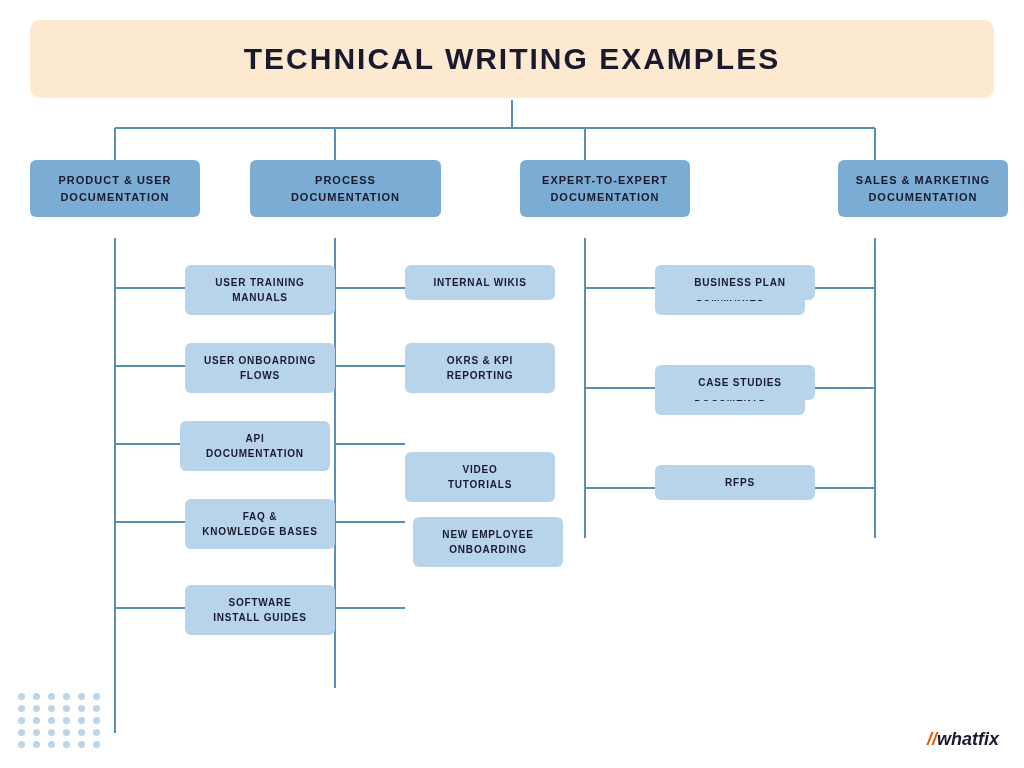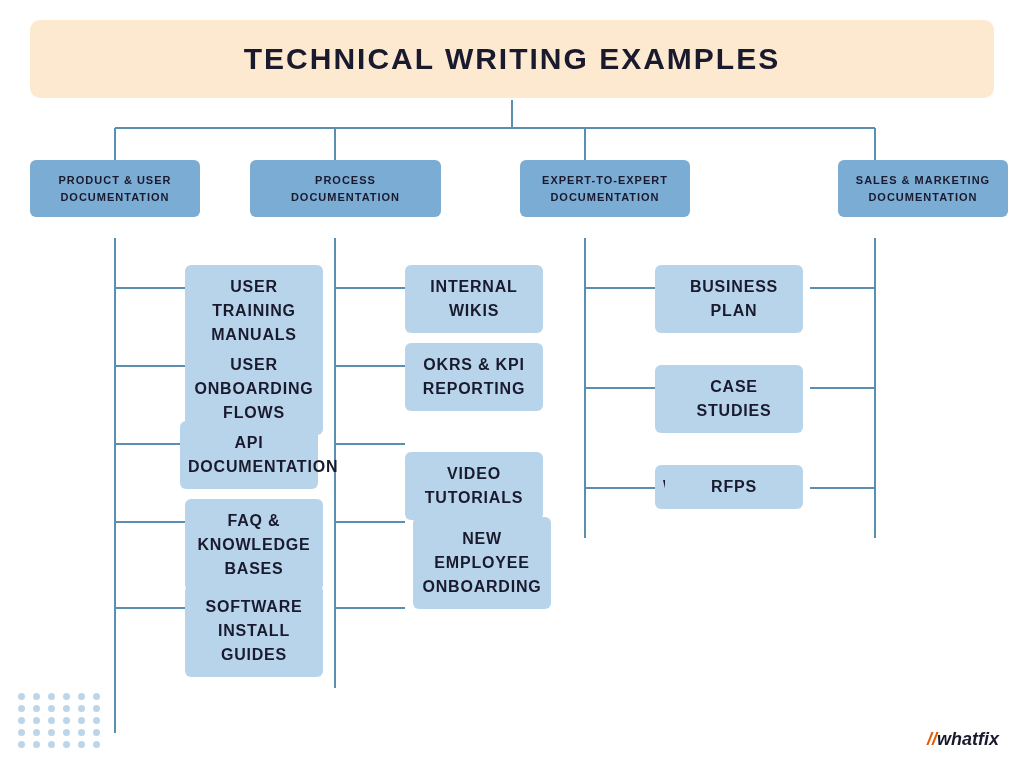--- a/index.html
+++ b/index.html
@@ -51,27 +51,27 @@
       line-height: 1.5;
       position: relative;
       z-index: 2;
     }
 
     
     .child-box {
       background: #b8d4ea;
       color: #1a1a2e;
       text-align: center;
-      font-size: 16px;
+      font-size: 10px;
       font-weight: 700;
       letter-spacing: 0.8px;
       text-transform: uppercase;
       padding: 10px 8px;
       border-radius: 6px;
-      width: 138px;
+      width: 150px;
       line-height: 1.5;
     }
 
     
     .connectors-svg {
       position: absolute;
       top: 0;
       left: 0;
       width: 100%;
       height: 100%;

